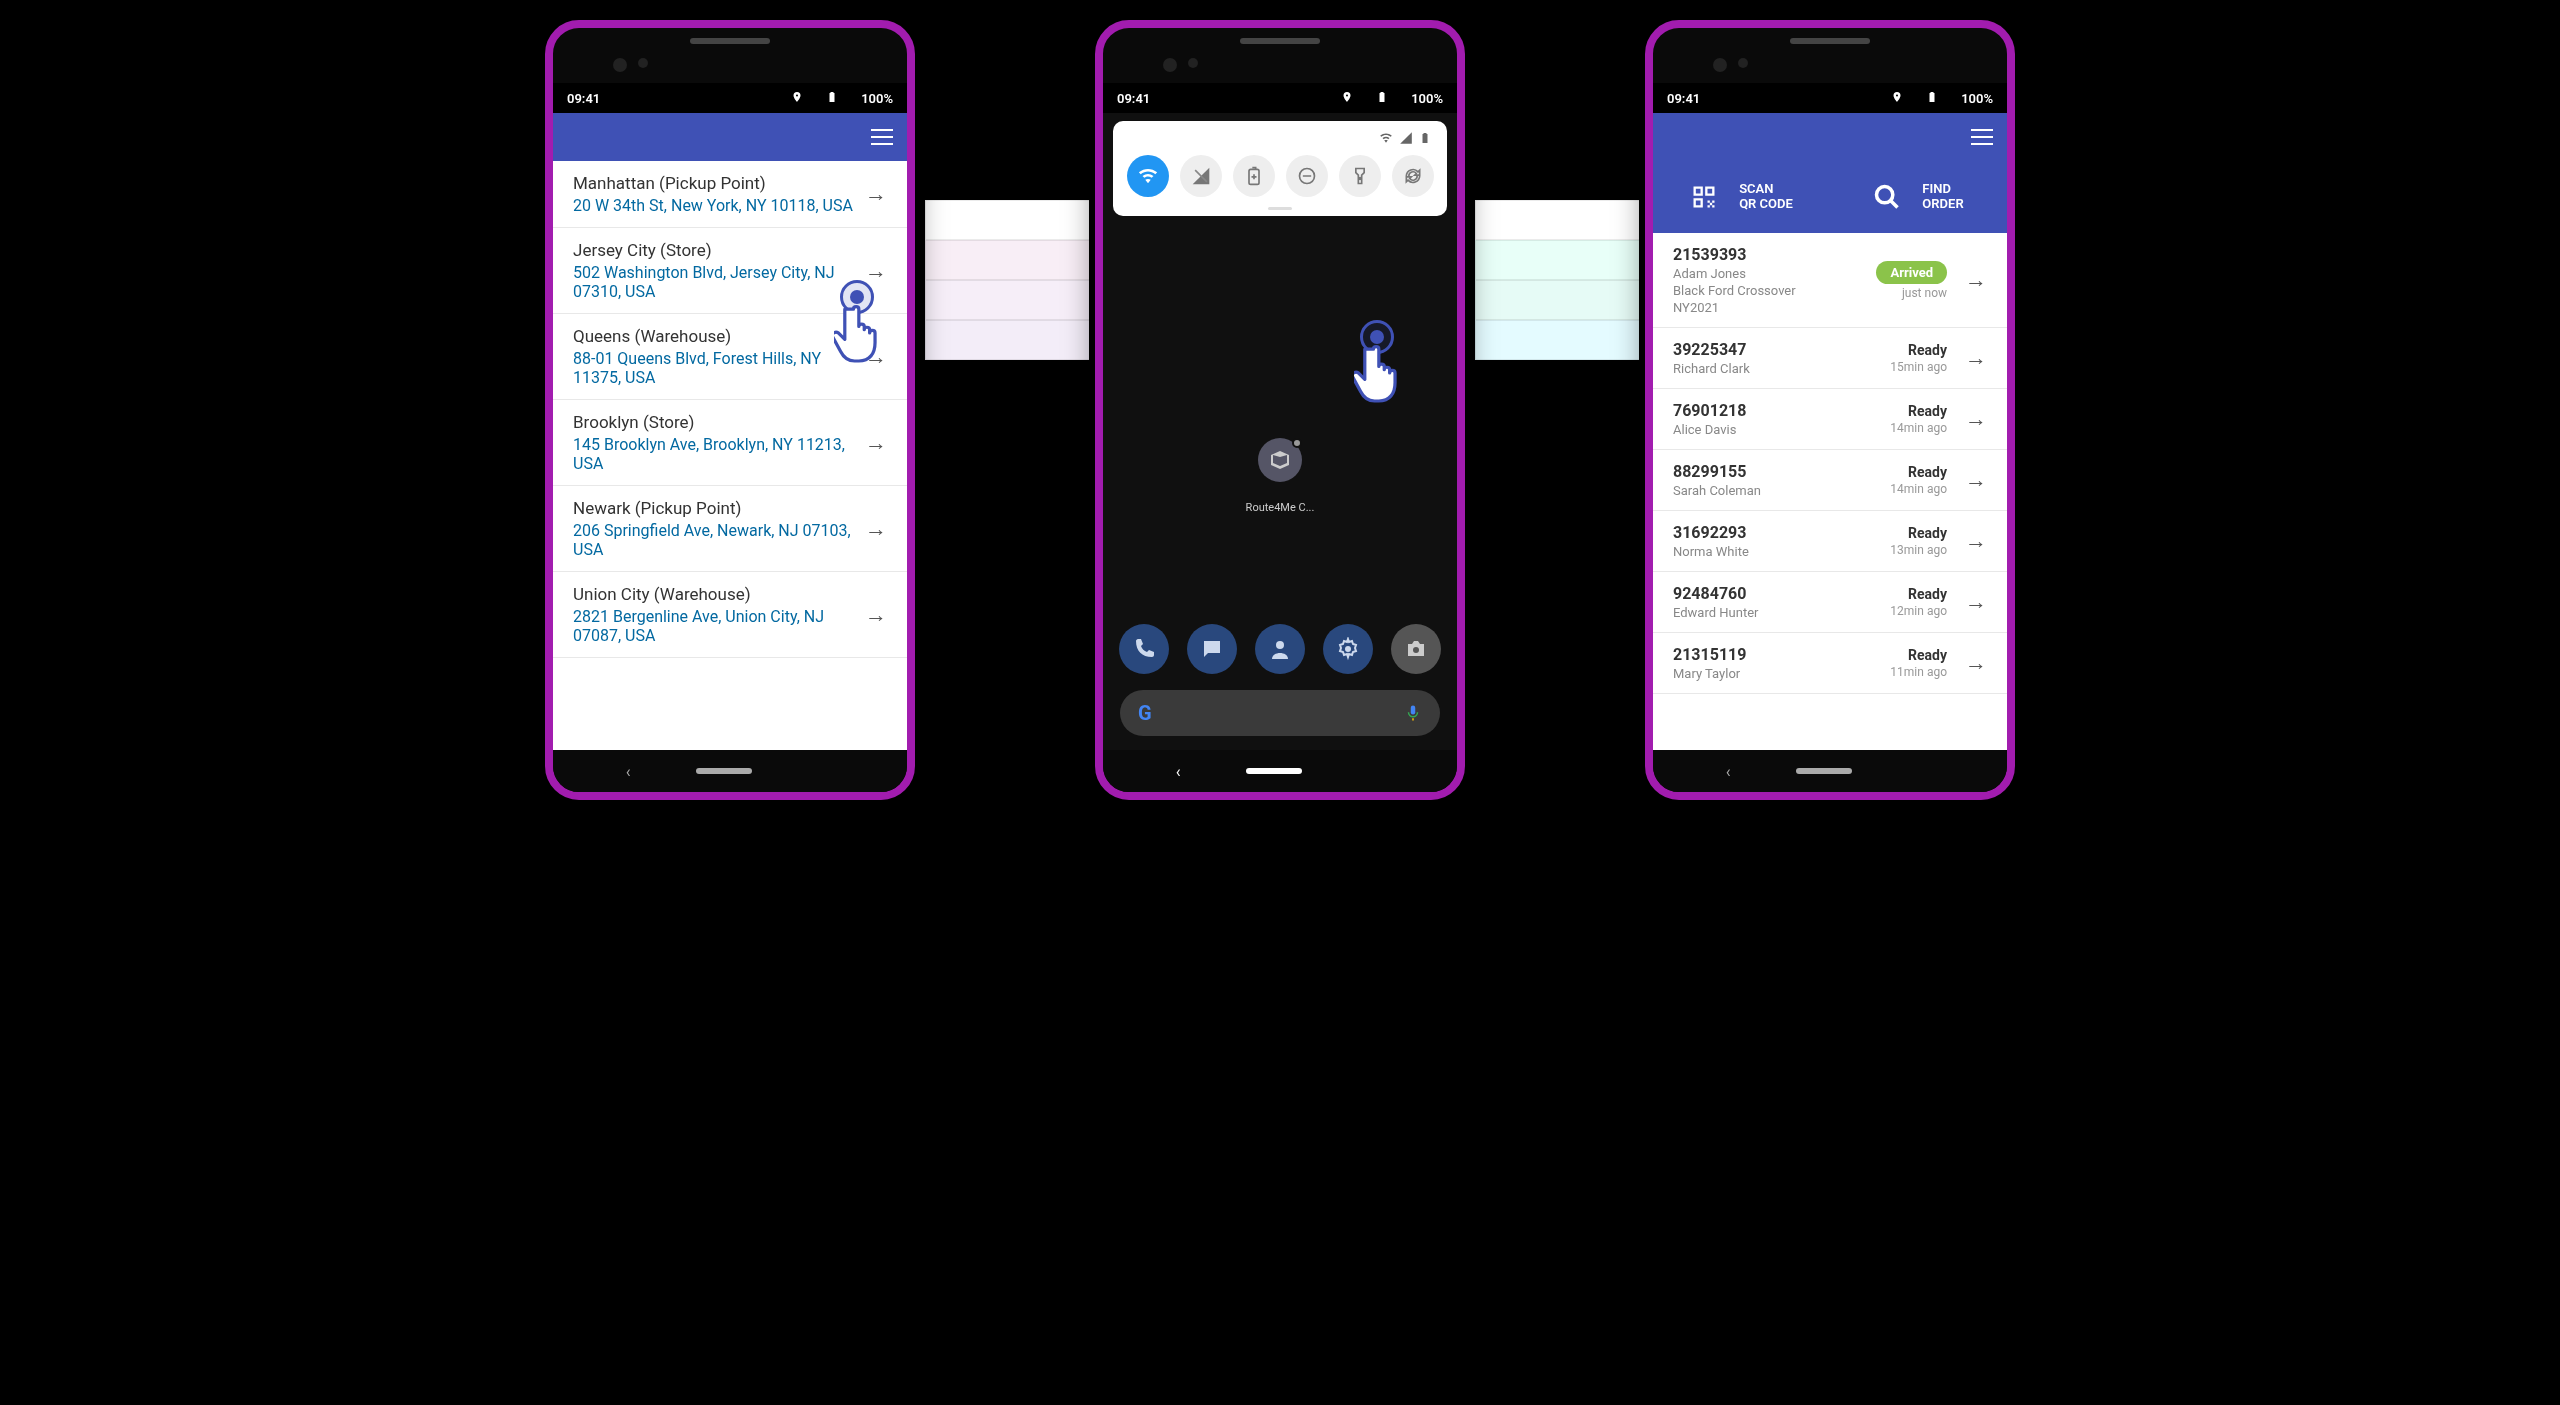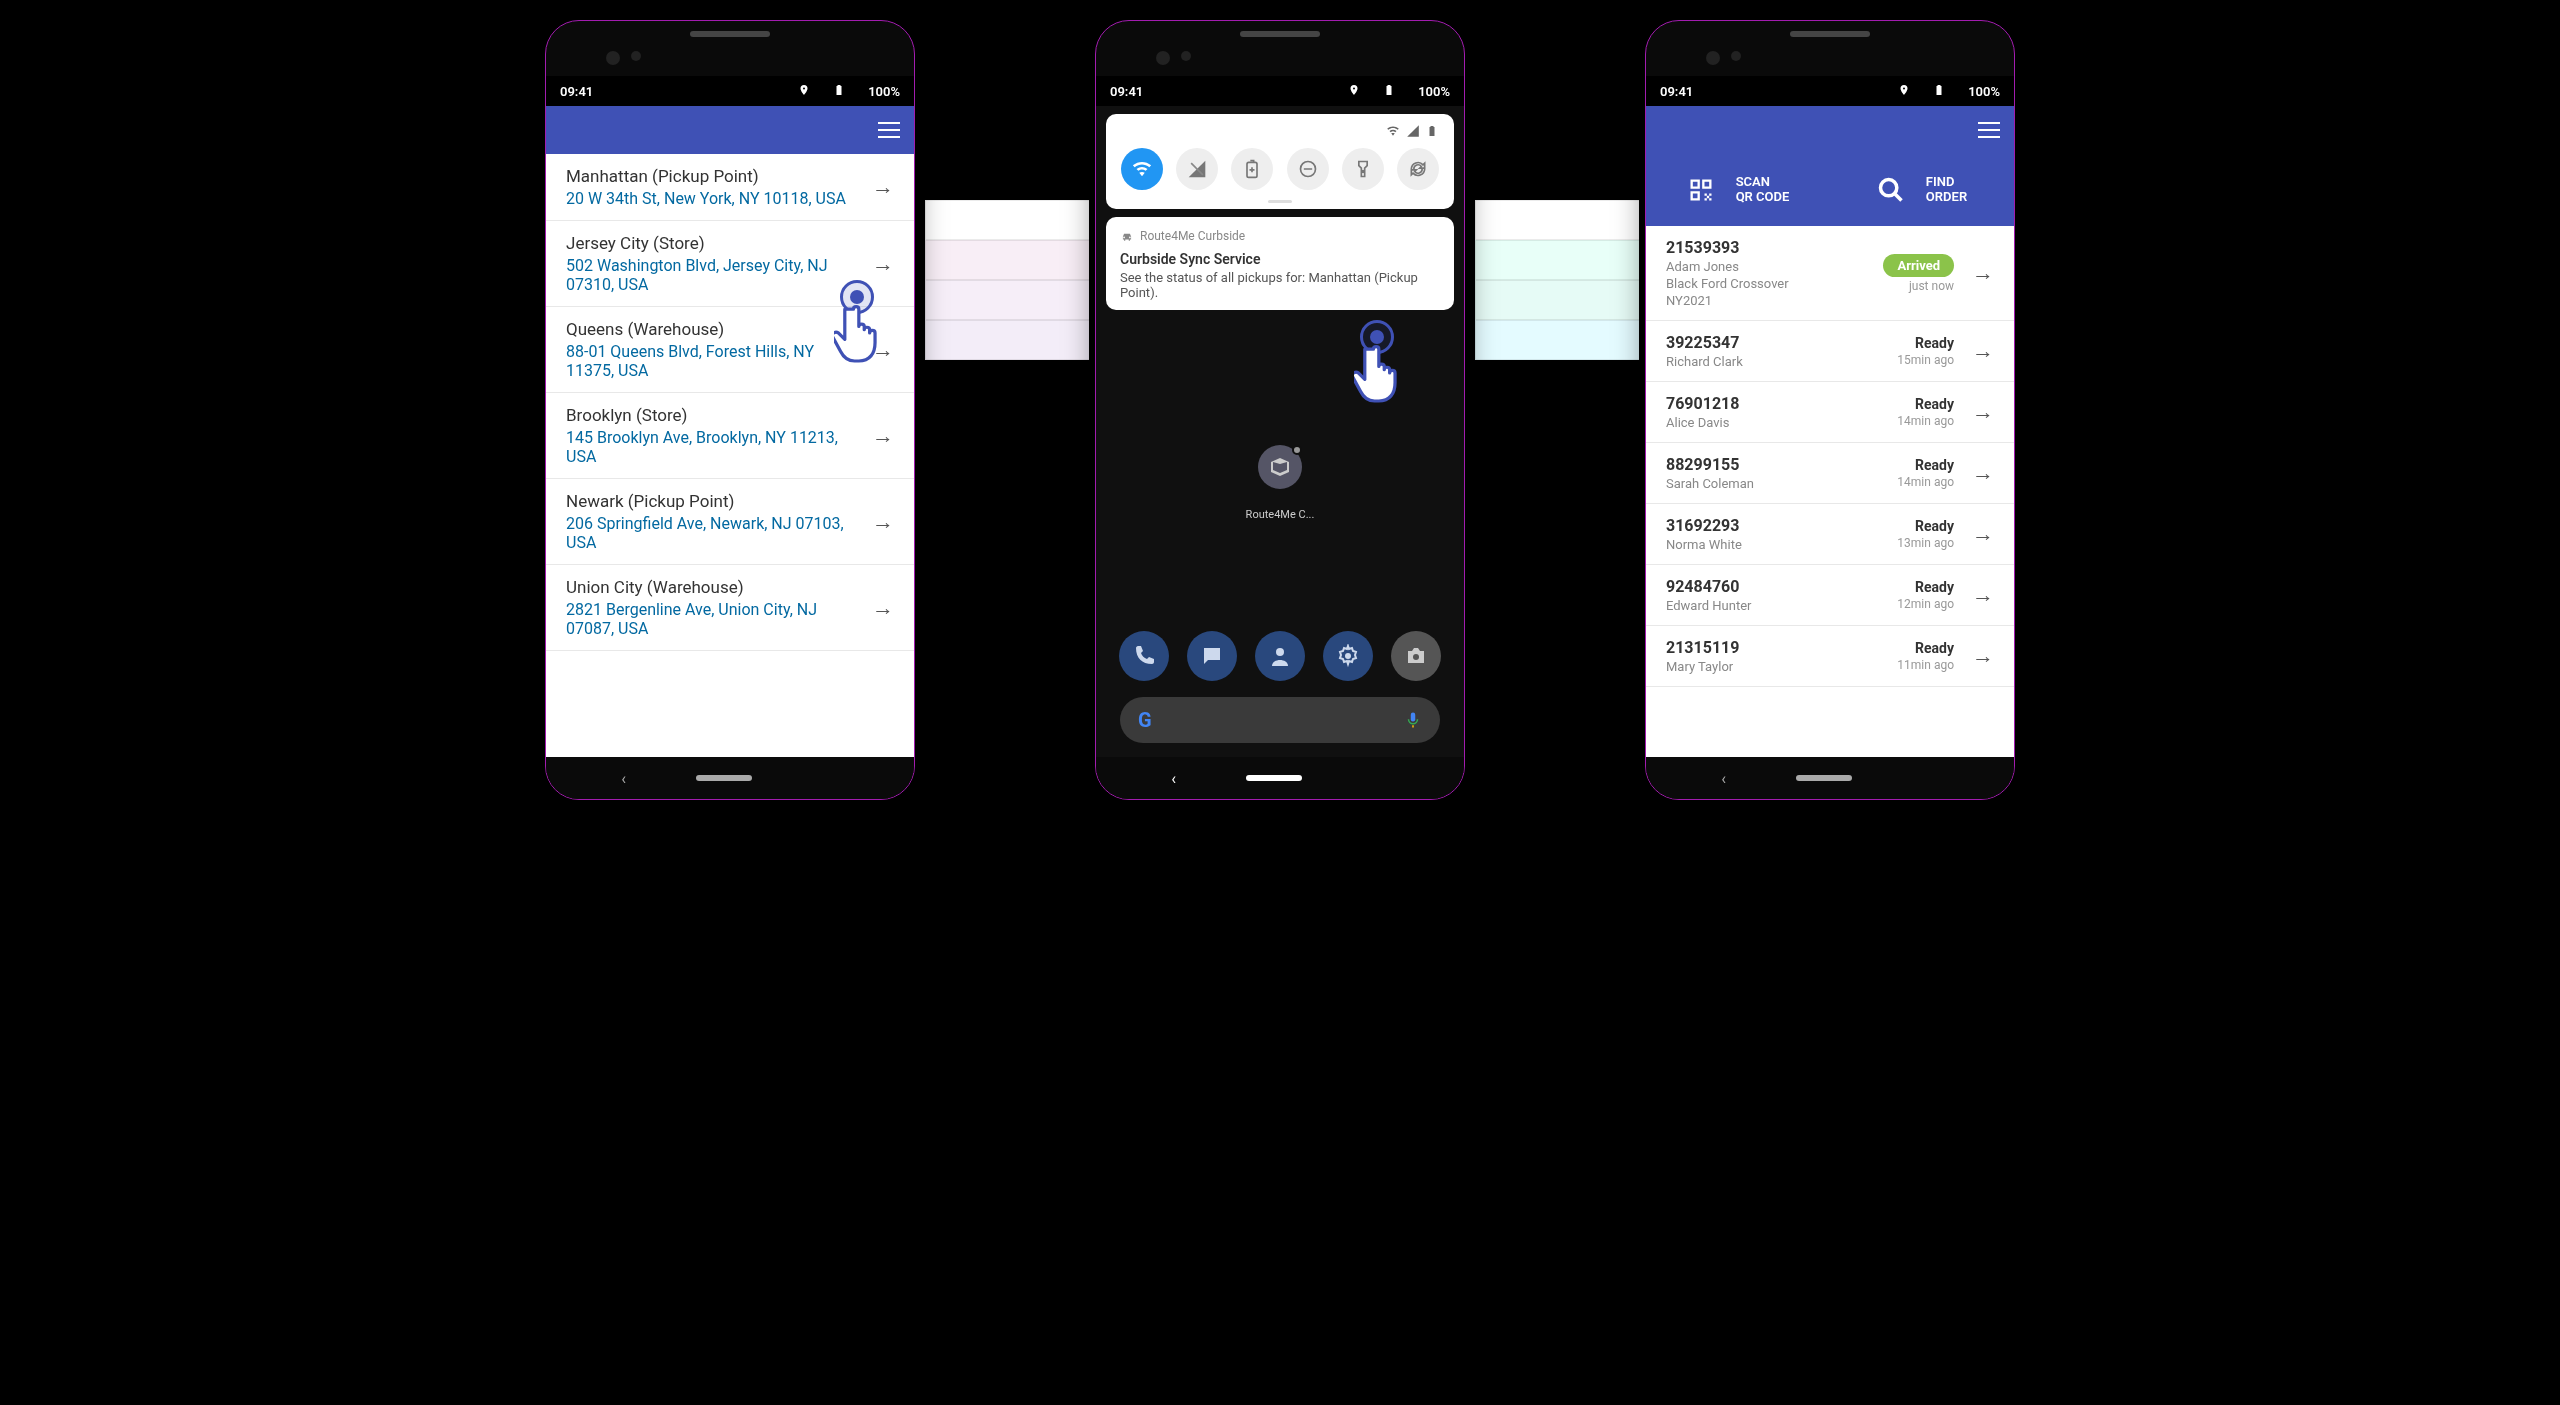--- a/index.html
+++ b/index.html
@@ -13,21 +13,21 @@
     min-height: 100vh;
   }
   .phone-wrap {
     position: relative;
   }
   .phone {
     width: 370px;
     height: 780px;
     background: #0a0a0a;
     border-radius: 34px;
-    border: 1px solid #a21caf;
+    border: 8px solid #a21caf;
     box-shadow: 0 0 0 6px #000, 0 8px 30px rgba(0,0,0,0.5);
     display: flex;
     flex-direction: column;
     overflow: hidden;
     position: relative;
   }
   .speaker {
     position: absolute;
     top: 10px; left: 50%;
     transform: translateX(-50%);
@@ -493,30 +493,20 @@
               </svg>
           </div>
           <div class="qs-btn">
             <svg width="20" height="20" viewBox="0 0 24 24" fill="none" stroke="currentColor" stroke-width="2">
                 <path d="M4 12a8 8 0 0114-5l2-2v6h-6l2-2a5 5 0 00-9 3"></path>
                 <path d="M20 12a8 8 0 01-14 5l-2 2v-6h6l-2 2a5 5 0 009-3"></path>
               </svg>
           </div>
         </div>
         <div class="qs-handle"></div>
-      </div>
-      <div class="notif-card">
-        <div class="notif-app">
-          <svg width="14" height="14" viewBox="0 0 24 24" fill="#888">
-              <path d="M5 13l2-5h10l2 5v5h-2v2h-2v-2H9v2H7v-2H5v-5zm2 3a1.5 1.5 0 100-3 1.5 1.5 0 000 3zm10 0a1.5 1.5 0 100-3 1.5 1.5 0 000 3z"></path>
-            </svg>
-          <span>Route4Me Curbside</span>
-        </div>
-        <div class="notif-title">Curbside Sync Service</div>
-        <div class="notif-body">See the status of all pickups for: Manhattan (Pickup Point).</div>
       </div>
 
       <div class="home-area">
         <div class="app-icon-wrap">
           <div class="app-icon">
             <svg width="24" height="24" viewBox="0 0 24 24" fill="#ccc">
                 <path d="M3 7l9-4 9 4v10l-9 4-9-4V7zm9 2L5 7v8l7 3 7-3V7l-7 2z"></path>
               </svg>
             <div class="app-icon-dot"></div>
           </div>

